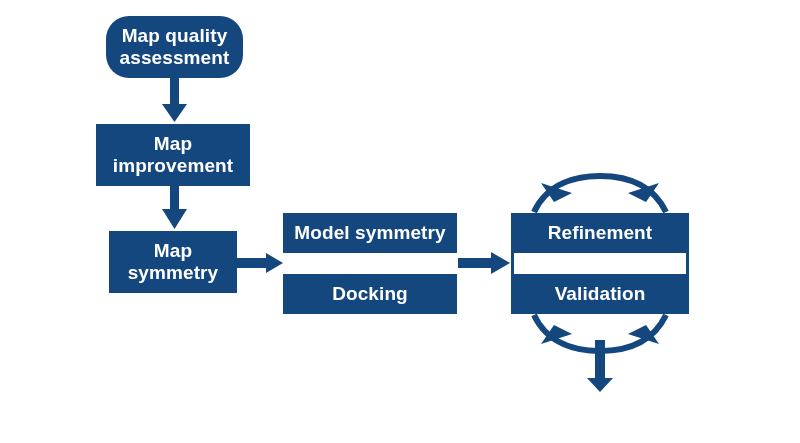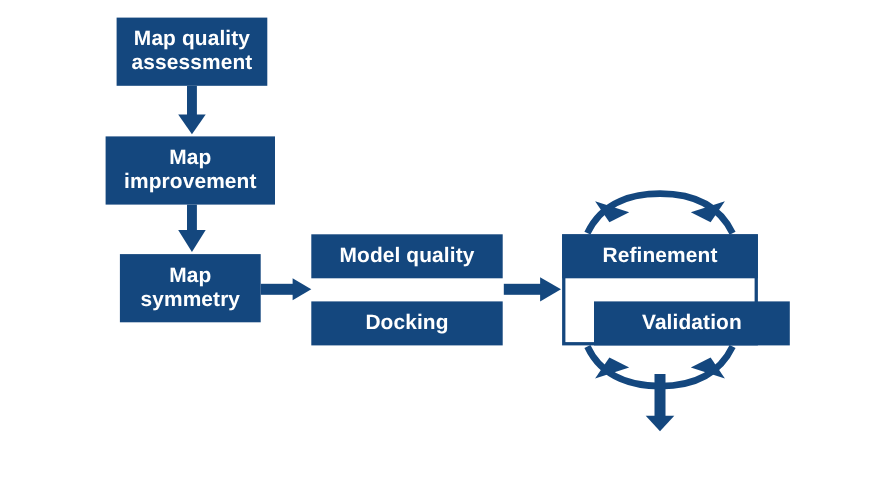--- a/index.html
+++ b/index.html
@@ -90,31 +90,31 @@
     </g>
 
     <g fill="#14477E">
       <rect x="595" y="340" width="10" height="42"></rect>
       <polygon points="587,378 613,378 600,392 "></polygon>
     </g>
   </svg>
 
   <div class="cycle-frame" style="left:511px; top:213px; width:178px; height:101px;"></div>
 
-  <div class="node" style="left:106px; top:16px; width:137px; height:62px;">Map quality
+  <div class="node" style="left:106px; top:16px; width:137px; height:62px;border-radius:23px;">Map quality
 assessment</div>
 
   <div class="node" style="left:96px; top:124px; width:154px; height:62px;">Map
 improvement</div>
 
   <div class="node" style="left:109px; top:231px; width:128px; height:62px;">Map
 symmetry</div>
 
-  <div class="node" style="left:283px; top:213px; width:174px; height:40px;">Model quality</div>
+  <div class="node" style="left:283px; top:213px; width:174px; height:40px;">Model symmetry</div>
 
   <div class="node" style="left:511px; top:213px; width:178px; height:40px;">Refinement</div>
 
   <div class="node" style="left:283px; top:274px; width:174px; height:40px;">Docking</div>
 
-  <div class="node" style="left:511px; top:274px; width:178px; height:40px;margin-left:29px;">Validation</div>
+  <div class="node" style="left:511px; top:274px; width:178px; height:40px;">Validation</div>
 
 
 </div>
 
 </body></html>

